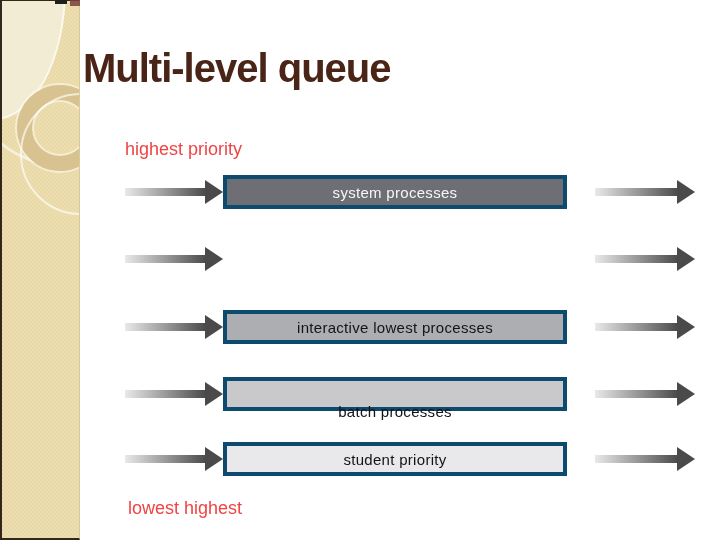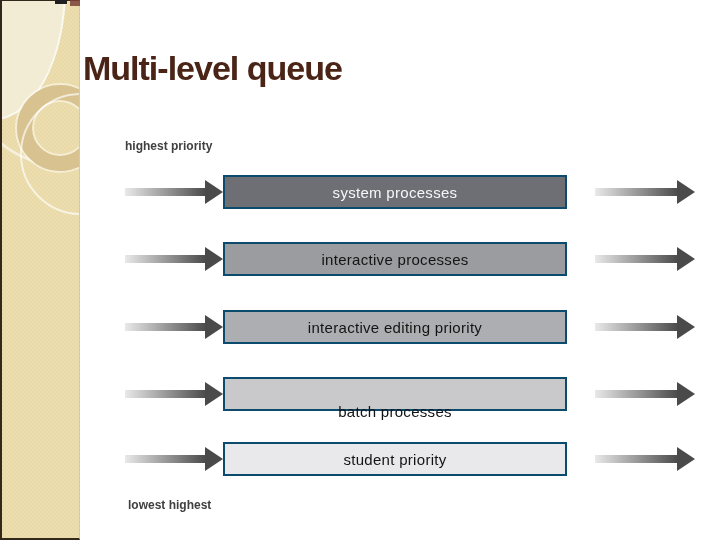--- a/index.html
+++ b/index.html
@@ -23,31 +23,31 @@
            box-shadow:0 0 0 2px rgba(255,255,255,.5), inset 0 0 0 2px rgba(255,255,255,.5);}
   .decor-arc-small{position:absolute;left:18px;top:92px;width:118px;height:118px;
            border-radius:50%;border:2px solid rgba(255,255,255,.65);background:transparent;}
 
   
   .notch-dark{position:absolute;left:55px;top:0;width:12px;height:4px;background:#1f1f1f;}
   .notch-tan{position:absolute;left:70px;top:0;width:10px;height:6px;background:#7a4038;opacity:.85;}
 
   
   .title{position:absolute;left:83px;top:44px;margin:0;
-         font-size:34px;line-height:48px;font-weight:600;letter-spacing:-1px;}
+         font-size:40px;line-height:48px;font-weight:600;letter-spacing:-1px;}
 
   
-  .prio-label{position:absolute;font-size:12px;color:#404040;font-weight:bold;}
+  .prio-label{position:absolute;font-size:18px;color:#ef4444;}
   .prio-label.highest{left:125px;top:139px;}
   .prio-label.lowest{left:128px;top:498px;}
 
   .queue-row{position:absolute;left:125px;width:570px;height:34px;}
 
   .queue-bar{position:absolute;left:98px;top:0;width:344px;height:34px;box-sizing:border-box;
-             border:2px solid #0c4a6e;display:flex;align-items:center;justify-content:center;}
+             border:4px solid #0c4a6e;display:flex;align-items:center;justify-content:center;}
   .queue-bar span{font-size:15px;letter-spacing:.3px;}
 
   .arrow{position:absolute;top:0;height:34px;}
   .arrow .shaft{position:absolute;top:13px;height:8px;}
   .arrow .head{position:absolute;top:5px;width:0;height:0;
                border-top:12px solid transparent;border-bottom:12px solid transparent;
                border-left:18px solid #4a4a4a;}
   .arrow-in{left:0;width:98px;}
   .arrow-in .shaft{left:0;width:80px;}
   .arrow-in .head{left:80px;}
@@ -88,36 +88,33 @@
           <div class="shaft" style="background: linear-gradient(to right, rgb(233, 233, 233), rgb(76, 76, 76));"></div>
           <div class="head" style="border-left-color: rgb(74, 74, 74);"></div>
         </div>
     </div>
 
     <div class="queue-row" style="top:242px">
       <div class="arrow arrow-in">
           <div class="shaft" style="background: linear-gradient(to right, rgb(233, 233, 233), rgb(76, 76, 76));"></div>
           <div class="head" style="border-left-color: rgb(74, 74, 74);"></div>
         </div>
-      <div class="queue-bar" style="background: rgb(155, 156, 160);">
-          <span style="color: rgb(20, 20, 20);">interactive processes</span>
-        </div>
       <div class="arrow arrow-out">
           <div class="shaft" style="background: linear-gradient(to right, rgb(233, 233, 233), rgb(76, 76, 76));"></div>
           <div class="head" style="border-left-color: rgb(74, 74, 74);"></div>
         </div>
     </div>
 
     <div class="queue-row" style="top:310px">
       <div class="arrow arrow-in">
           <div class="shaft" style="background: linear-gradient(to right, rgb(233, 233, 233), rgb(76, 76, 76));"></div>
           <div class="head" style="border-left-color: rgb(74, 74, 74);"></div>
         </div>
       <div class="queue-bar" style="background: rgb(173, 174, 178);">
-          <span style="color: rgb(20, 20, 20);">interactive editing priority</span>
+          <span style="color: rgb(20, 20, 20);">interactive lowest processes</span>
         </div>
       <div class="arrow arrow-out">
           <div class="shaft" style="background: linear-gradient(to right, rgb(233, 233, 233), rgb(76, 76, 76));"></div>
           <div class="head" style="border-left-color: rgb(74, 74, 74);"></div>
         </div>
     </div>
 
     <div class="queue-row" style="top:377px">
       <div class="arrow arrow-in">
           <div class="shaft" style="background: linear-gradient(to right, rgb(233, 233, 233), rgb(76, 76, 76));"></div>

